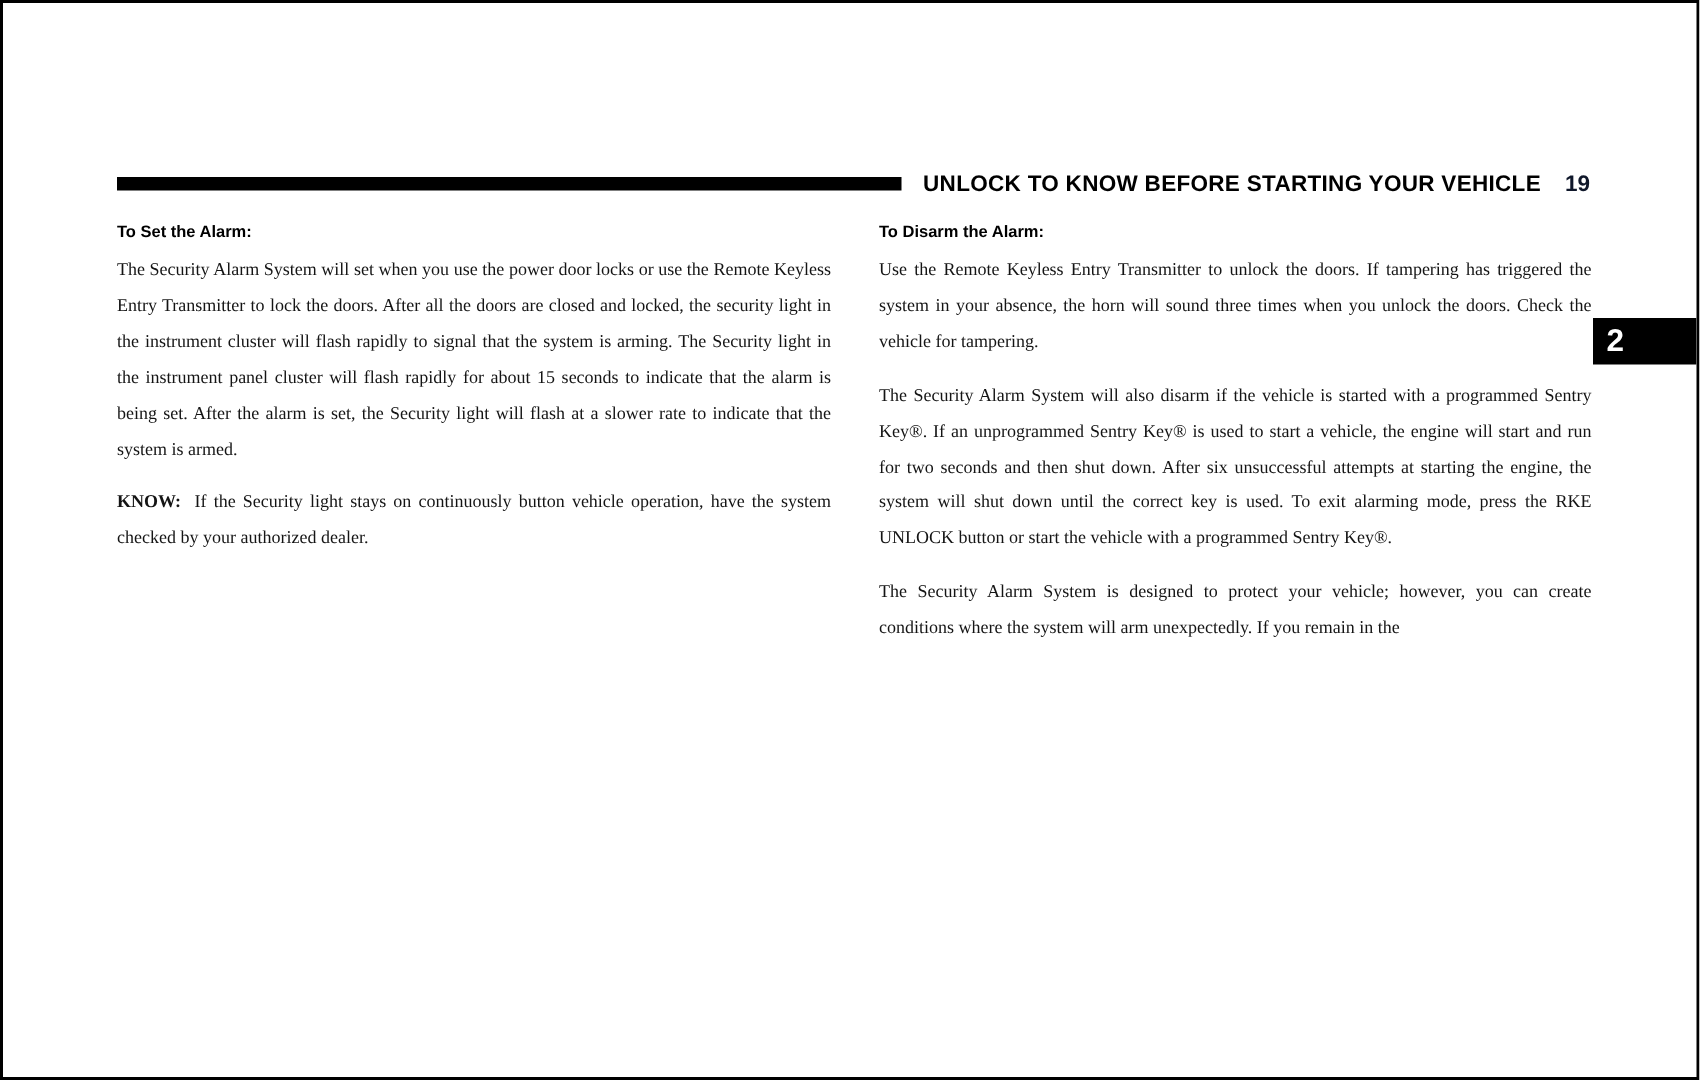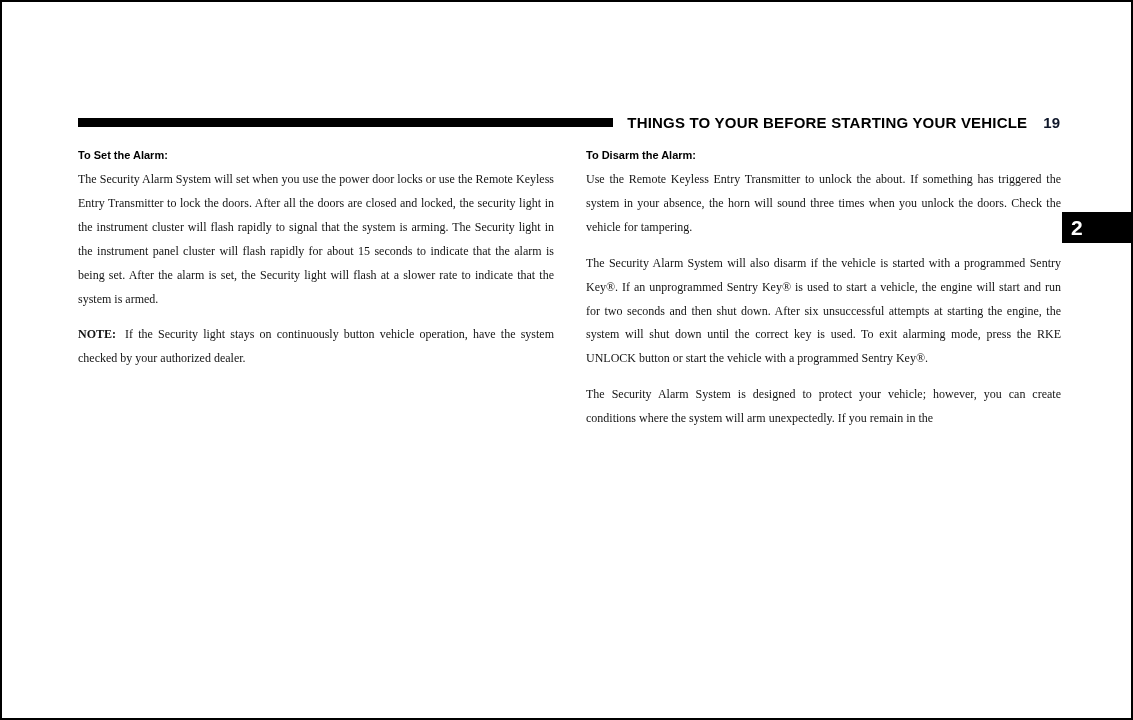--- a/index.html
+++ b/index.html
@@ -83,35 +83,35 @@
     padding-left: 9px;
   }
 </style>
 </head>
 <body>
 
 <div class="page">
 
   <div class="header">
     <div class="header-rule"></div>
-    <span class="header-title">THINGS TO YOUR BEFORE STARTING YOUR VEHICLE</span>
+    <span class="header-title">UNLOCK TO KNOW BEFORE STARTING YOUR VEHICLE</span>
     <span class="header-page">19</span>
   </div>
 
   <div class="col col-left">
     <h2 class="section-heading">To Set the Alarm:</h2>
     <p class="body-para">The Security Alarm System will set when you use the power door locks or use the Remote Keyless Entry Transmitter to lock the doors. After all the doors are closed and locked, the security light in the instrument cluster will flash rapidly to signal that the system is arming. The Security light in the instrument panel cluster will flash rapidly for about 15 seconds to indicate that the alarm is being set. After the alarm is set, the Security light will flash at a slower rate to indicate that the system is armed.</p>
     <p class="body-para">
-      <span class="note-label">NOTE:</span><span>If the Security light stays on continuously button vehicle operation, have the system checked by your authorized dealer.</span>
+      <span class="note-label">KNOW:</span><span>If the Security light stays on continuously button vehicle operation, have the system checked by your authorized dealer.</span>
     </p>
   </div>
 
   <div class="col col-right">
     <h2 class="section-heading">To Disarm the Alarm:</h2>
-    <p class="body-para">Use the Remote Keyless Entry Transmitter to unlock the about. If something has triggered the system in your absence, the horn will sound three times when you unlock the doors. Check the vehicle for tampering.</p>
+    <p class="body-para">Use the Remote Keyless Entry Transmitter to unlock the doors. If tampering has triggered the system in your absence, the horn will sound three times when you unlock the doors. Check the vehicle for tampering.</p>
     <p class="body-para">The Security Alarm System will also disarm if the vehicle is started with a programmed Sentry Key®. If an unprogrammed Sentry Key® is used to start a vehicle, the engine will start and run for two seconds and then shut down. After six unsuccessful attempts at starting the engine, the system will shut down until the correct key is used. To exit alarming mode, press the RKE UNLOCK button or start the vehicle with a programmed Sentry Key®.</p>
     <p class="body-para">The Security Alarm System is designed to protect your vehicle; however, you can create conditions where the system will arm unexpectedly. If you remain in the</p>
   </div>
 
   <div class="chapter-tab">
     <span>2</span>
   </div>
 
 </div>
 

